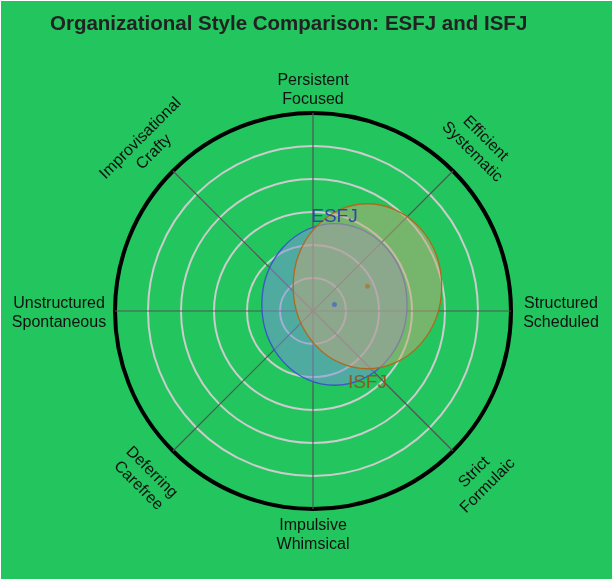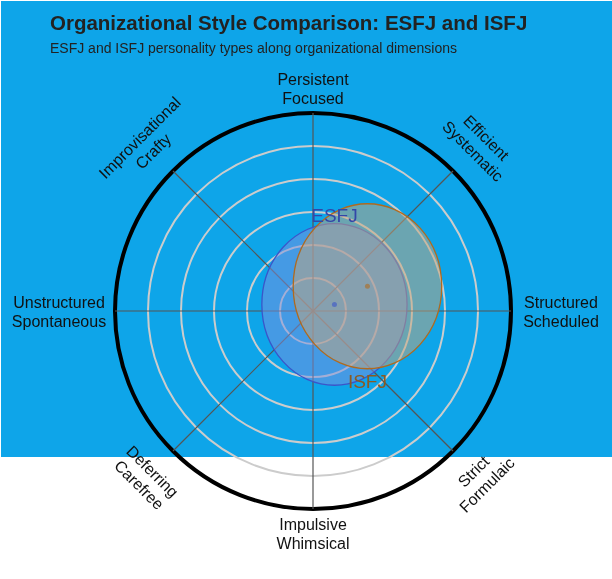--- a/index.html
+++ b/index.html
@@ -2,42 +2,41 @@
 <html><head>
   <meta charset="utf-8">
   <style>
     html, body { margin: 0; padding: 0; }
     body {
       width: 612px; height: 579px; overflow: hidden;
       background: #ffffff;
       font-family: "Liberation Sans", sans-serif;
     }
     #figure {
-      position: absolute; left: 1px; top: 1px; width: 611px; height: 456px;
-      background: #0ea5e9;
+      position: absolute; left: 1px; top: 1px; width: 611px; height: 578px;
+      background: #22c55e;
     }
     #chart-title {
       position: absolute; left: 49px; top: 10px;
       font-size: 20.5px; font-weight: bold; color: #222222;
       white-space: nowrap;
     }
     #chart-subtitle {
       position: absolute; left: 49px; top: 39px;
       font-size: 14px; color: #222222; white-space: nowrap;
     }
     svg#plot { position: absolute; left: 0; top: 0; }
     .axis-label { font-family: "Liberation Sans", sans-serif; font-size: 16px; fill: #111111; }
     .series-label { font-family: "Liberation Sans", sans-serif; font-size: 19px; }
   </style>
 </head>
 <body>
 
 <div id="figure">
   <div id="chart-title">Organizational Style Comparison: ESFJ and ISFJ</div>
-  <div id="chart-subtitle">ESFJ and ISFJ personality types along organizational dimensions</div>
 </div>
 
 <svg id="plot" width="612" height="579" xmlns="http://www.w3.org/2000/svg">
   <g id="rings">
       <circle cx="313" cy="311" r="33" fill="none" stroke="#cccccc" stroke-width="2"></circle>
       <circle cx="313" cy="311" r="66" fill="none" stroke="#cccccc" stroke-width="2"></circle>
       <circle cx="313" cy="311" r="99" fill="none" stroke="#cccccc" stroke-width="2"></circle>
       <circle cx="313" cy="311" r="132" fill="none" stroke="#cccccc" stroke-width="2"></circle>
       <circle cx="313" cy="311" r="165" fill="none" stroke="#cccccc" stroke-width="2"></circle>
       <circle cx="313" cy="311" r="198" fill="none" stroke="#000000" stroke-width="4"></circle>

